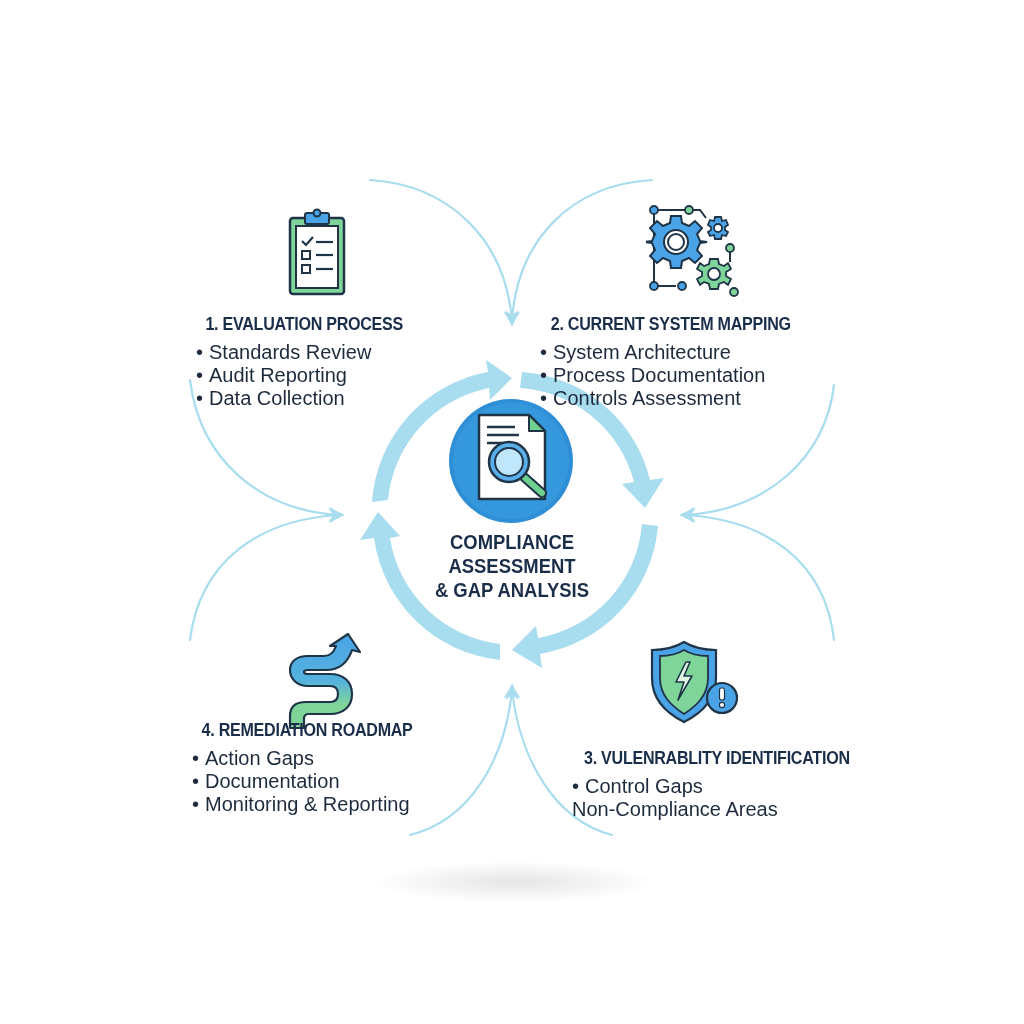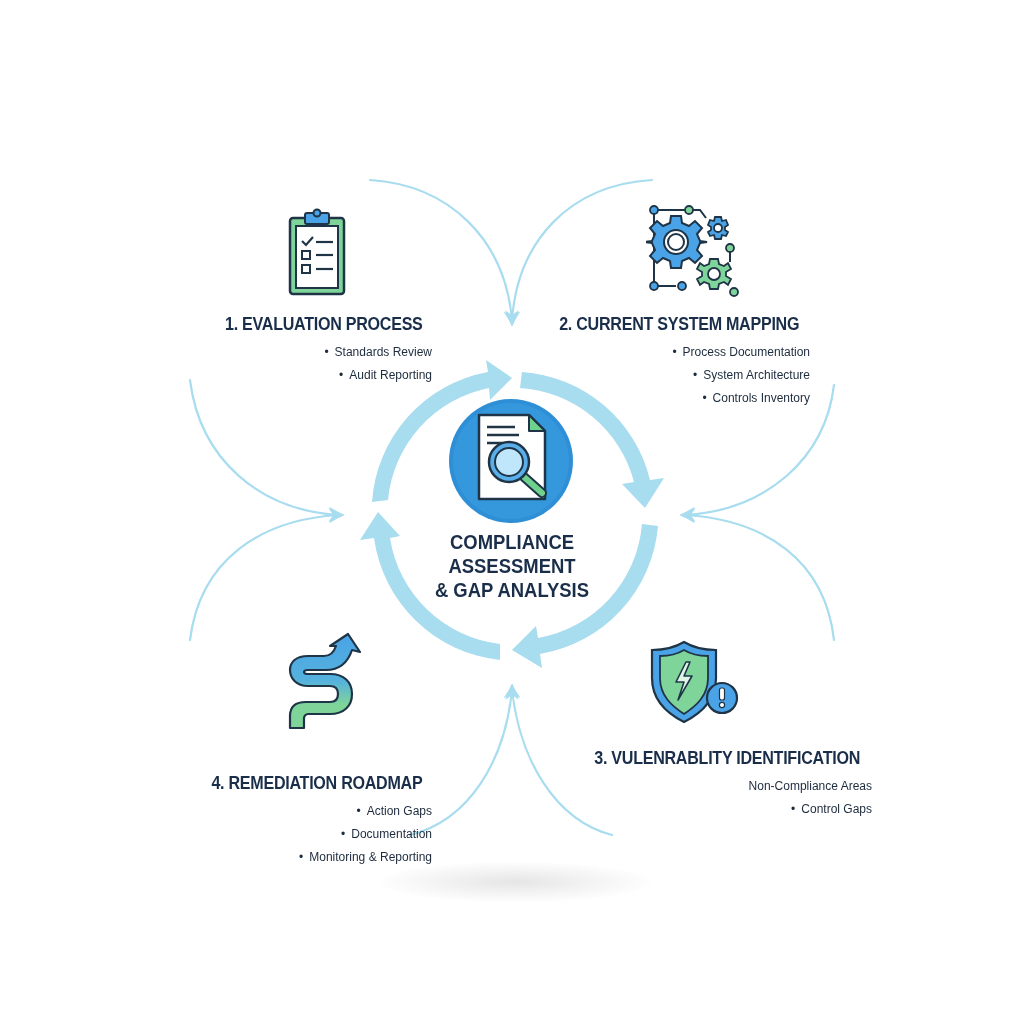--- a/index.html
+++ b/index.html
@@ -1,24 +1,24 @@
 <!DOCTYPE html>
 <html><head>
 <meta charset="utf-8">
 <style>
   html,body{margin:0;padding:0;background:#ffffff;}
   body{width:1024px;height:1024px;position:relative;overflow:hidden;font-family:"Liberation Sans",sans-serif;}
   .canvas{position:absolute;left:0;top:0;width:1024px;height:1024px;}
   .shadow{position:absolute;left:380px;top:862px;width:270px;height:40px;border-radius:50%;
     background:radial-gradient(ellipse at center, rgba(0,0,0,0.10) 0%, rgba(0,0,0,0.04) 45%, rgba(0,0,0,0) 75%);}
   svg.arrows{position:absolute;left:0;top:0;}
-  .section{position:absolute;text-align:right;color:#1a2e4a;}
+  .section{position:absolute;text-align:left;color:#1a2e4a;}
   .section .title{font-family:"Liberation Sans",sans-serif;font-weight:bold;font-size:17.5px;letter-spacing:-0.3px;white-space:nowrap;transform:scaleX(0.92);display:block;}
   .section ul{list-style:none;margin:6px 0 0 0;padding:0;}
-  .section li{font-size:12px;line-height:23px;white-space:nowrap;color:#1d2b3d;}
+  .section li{font-size:20px;line-height:23px;white-space:nowrap;color:#1d2b3d;}
   .section li .dot{margin-right:6px;}
   .icon{position:absolute;}
   .center-title{position:absolute;left:412px;top:530px;width:200px;text-align:center;color:#1a2e4a;
     font-weight:bold;font-size:20.5px;line-height:24px;transform:scaleX(0.9);}
   .center-title span{display:block;white-space:nowrap;}
 </style>
 </head>
 <body>
 
 <div class="canvas">
@@ -142,41 +142,42 @@
       </linearGradient>
     </defs>
     <path d="M12,96 L12,84 C12,74 18,70 28,70 L52,70 C58,70 60,66 60,62 C60,58 58,54 52,54 L30,54 C18,54 12,46 12,38 C12,30 18,24 30,24 L46,24 C52,24 56,20 58,14 L52,14 L70,2 L82,20 L74,18 C70,30 62,38 48,38 L30,38 C28,38 26,38 26,40 C26,42 28,42 30,42 L52,42 C66,42 74,50 74,62 C74,74 66,82 52,82 L30,82 C28,82 26,84 26,86 L26,96 Z" fill="url(#windGrad)" stroke="#1f3547" stroke-width="2.2" stroke-linejoin="round"></path>
   </svg>
 
   <div class="section" style="left:196px;top:314px;width:236px;">
     <span class="title">1. EVALUATION PROCESS</span>
     <ul>
       <li><span class="dot">•</span><span>Standards Review</span></li>
       <li><span class="dot">•</span><span>Audit Reporting</span></li>
+      <li><span class="dot">•</span><span>Data Collection</span></li>
     </ul>
   </div>
 
   <div class="section" style="left:540px;top:314px;width:270px;">
     <span class="title">2. CURRENT SYSTEM MAPPING</span>
     <ul>
+      <li><span class="dot">•</span><span>System Architecture</span></li>
       <li><span class="dot">•</span><span>Process Documentation</span></li>
-      <li><span class="dot">•</span><span>System Architecture</span></li>
-      <li><span class="dot">•</span><span>Controls Inventory</span></li>
+      <li><span class="dot">•</span><span>Controls Assessment</span></li>
     </ul>
   </div>
 
   <div class="section" style="left:572px;top:748px;width:300px;">
     <span class="title">3. VULENRABLITY IDENTIFICATION</span>
     <ul>
+      <li><span class="dot">•</span><span>Control Gaps</span></li>
       <li><span>Non-Compliance Areas</span></li>
-      <li><span class="dot">•</span><span>Control Gaps</span></li>
     </ul>
   </div>
 
-  <div class="section" style="left:192px;top:773px;width:240px;">
+  <div class="section" style="left:192px;top:720px;width:240px;">
     <span class="title">4. REMEDIATION ROADMAP</span>
     <ul>
       <li><span class="dot">•</span><span>Action Gaps</span></li>
       <li><span class="dot">•</span><span>Documentation</span></li>
       <li><span class="dot">•</span><span>Monitoring &amp; Reporting</span></li>
     </ul>
   </div>
 
 </div>
 

